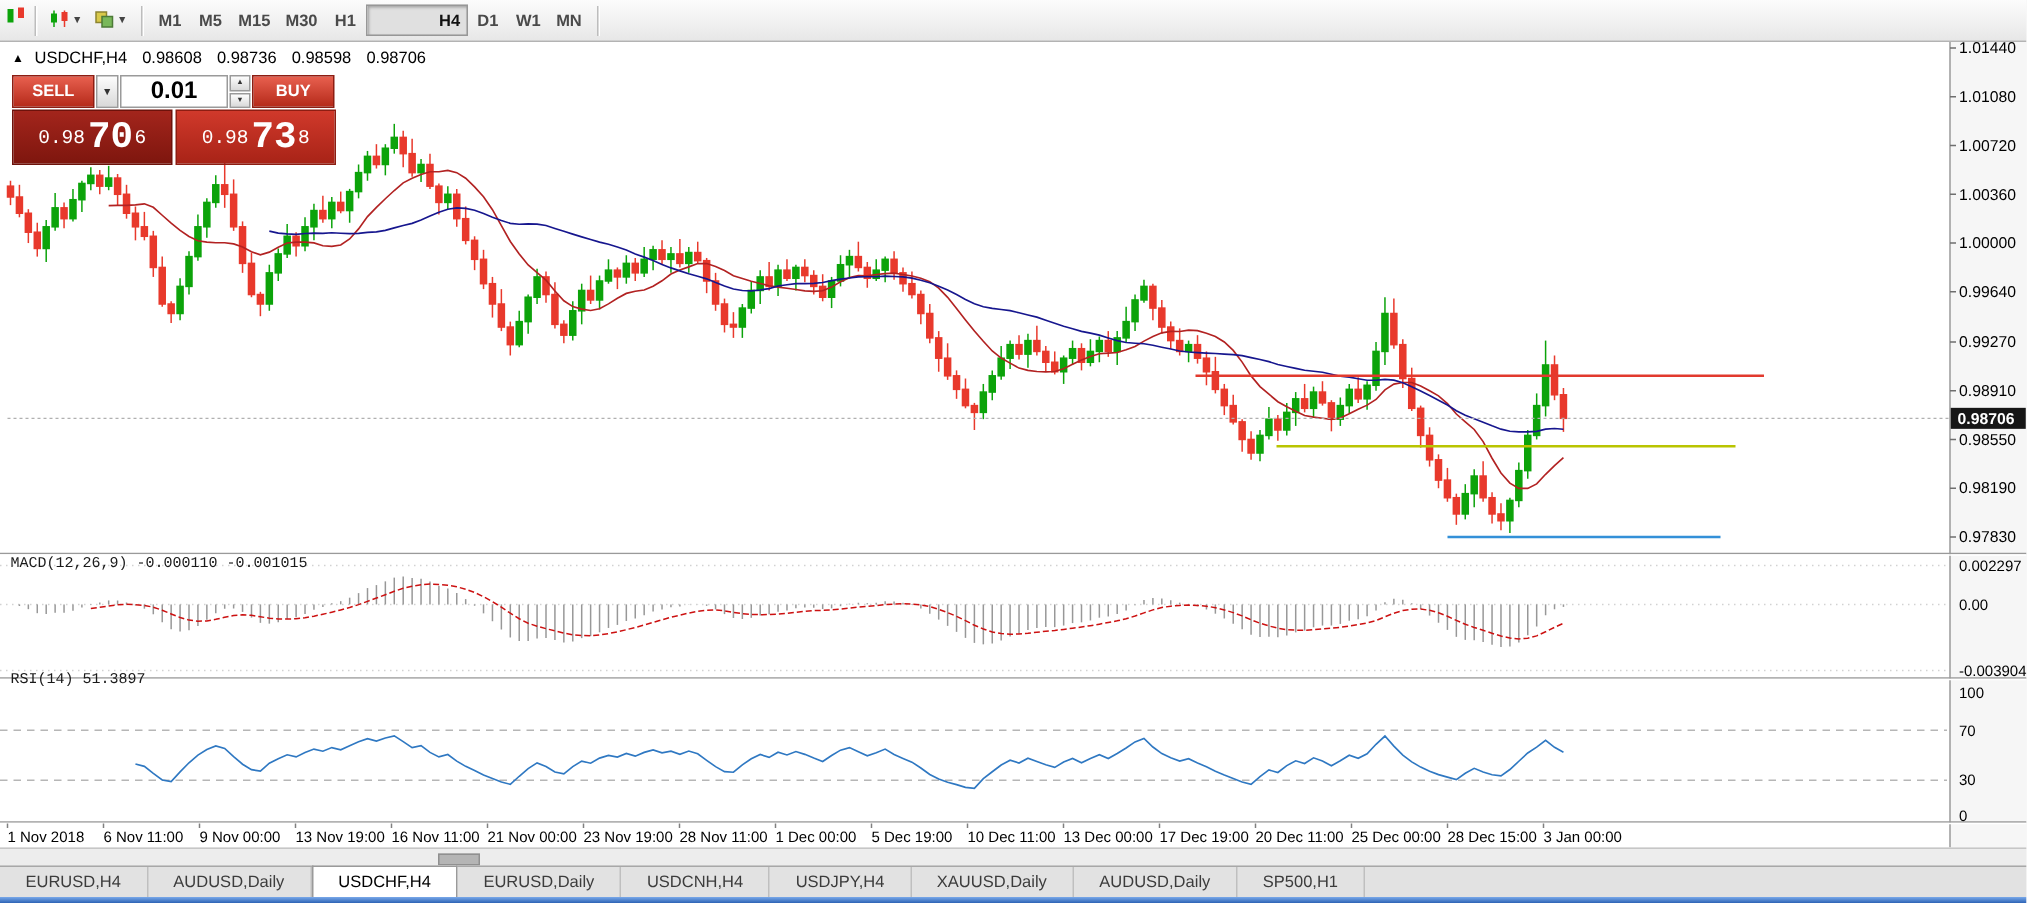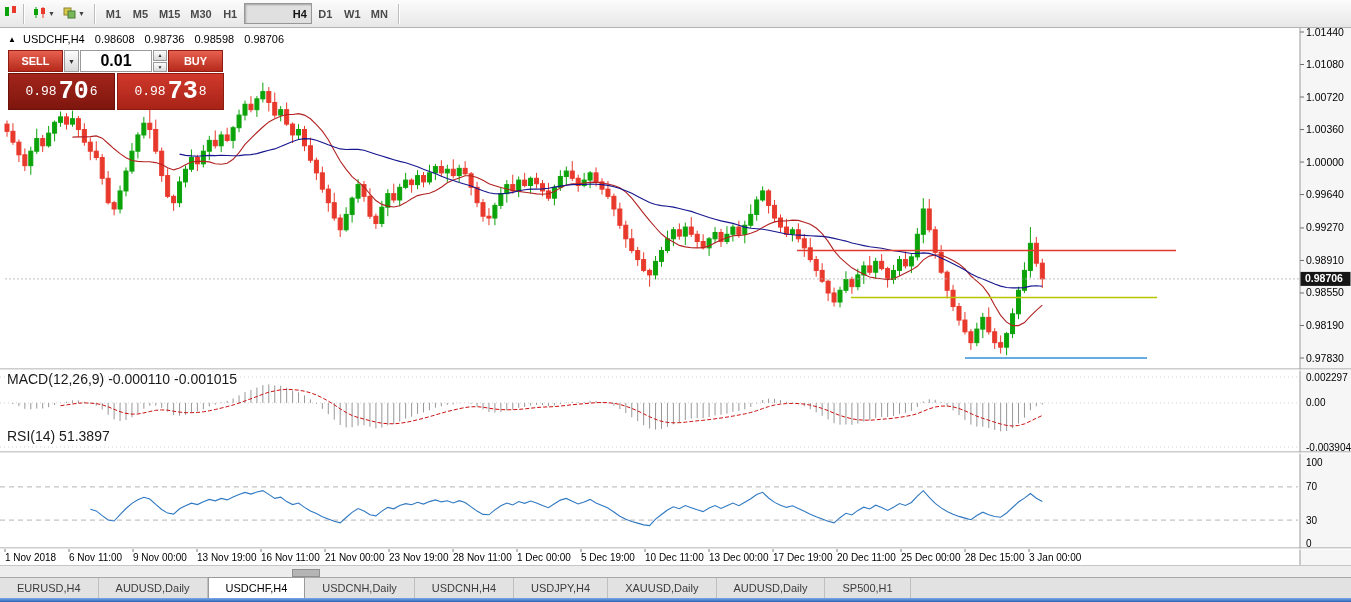--- a/index.html
+++ b/index.html
@@ -16,23 +16,23 @@
   .caret{font-size:7px;color:#444;line-height:7px;}
   .tf-group{display:flex;align-items:flex-end;}
   .tf-btn{min-width:27px;height:21px;margin:0;border:1px solid transparent;background:transparent;
     font-family:"Liberation Sans",sans-serif;font-size:11px;font-weight:bold;color:#4a4a4a;padding:0 4px;}
   .tf-btn.active{background:#e0e0e0;border:1px solid #979797;box-shadow:inset 1px 1px 2px rgba(0,0,0,.28);color:#111;padding-left:48px;}
 
   
   .sym{position:absolute;left:8px;top:33px;font-size:11px;color:#000;white-space:nowrap;}
   .sym .mk{font-size:8px;margin-right:4px;vertical-align:1px;}
   .sym span.v{margin-right:7px;}
-  .ind-label{position:absolute;font-size:14px;color:#1a1a1a;white-space:nowrap;}
+  .ind-label{position:absolute;font-size:10px;color:#1a1a1a;white-space:nowrap;font-family:Liberation Mono, monospace;}
   #macd-label{left:7px;top:371px;}
-  #rsi-label{left:7px;top:428px;}
+  #rsi-label{left:7px;top:448px;}
 
   
   .trade{position:absolute;left:8px;top:50px;width:216px;}
   .trade .r1{display:flex;height:22px;gap:1px;}
   .btn-red{background:linear-gradient(#e8604f,#b52a1a);border:1px solid #8d1d12;color:#fff;
     font-family:"Liberation Sans",sans-serif;font-weight:bold;font-size:11px;width:55px;box-sizing:border-box;}
   .drop{width:15px;box-sizing:border-box;border:1px solid #9a9a9a;background:linear-gradient(#fdfdfd,#d9d9d9);
     font-size:7px;color:#333;padding:0;}
   .vol{width:72px;box-sizing:border-box;border:1px solid #9a9a9a;text-align:center;
     font-family:"Liberation Sans",sans-serif;font-size:16px;font-weight:bold;}
@@ -756,21 +756,21 @@
 <div class="ind-label" id="rsi-label">RSI(14) 51.3897</div>
 
 <div class="scrollstrip">
   <div class="scroll-thumb"></div>
 </div>
 
 <div class="tabbar" id="tabbar">
     <div class="tab">EURUSD,H4</div>
     <div class="tab">AUDUSD,Daily</div>
     <div class="tab active">USDCHF,H4</div>
-    <div class="tab">USDCNH,Daily</div>
+    <div class="tab">EURUSD,Daily</div>
     <div class="tab">USDCNH,H4</div>
     <div class="tab">USDJPY,H4</div>
     <div class="tab">XAUUSD,Daily</div>
     <div class="tab">AUDUSD,Daily</div>
     <div class="tab">SP500,H1</div>
   </div>
 
 <div class="bluebar"></div>
 
 </body></html>

